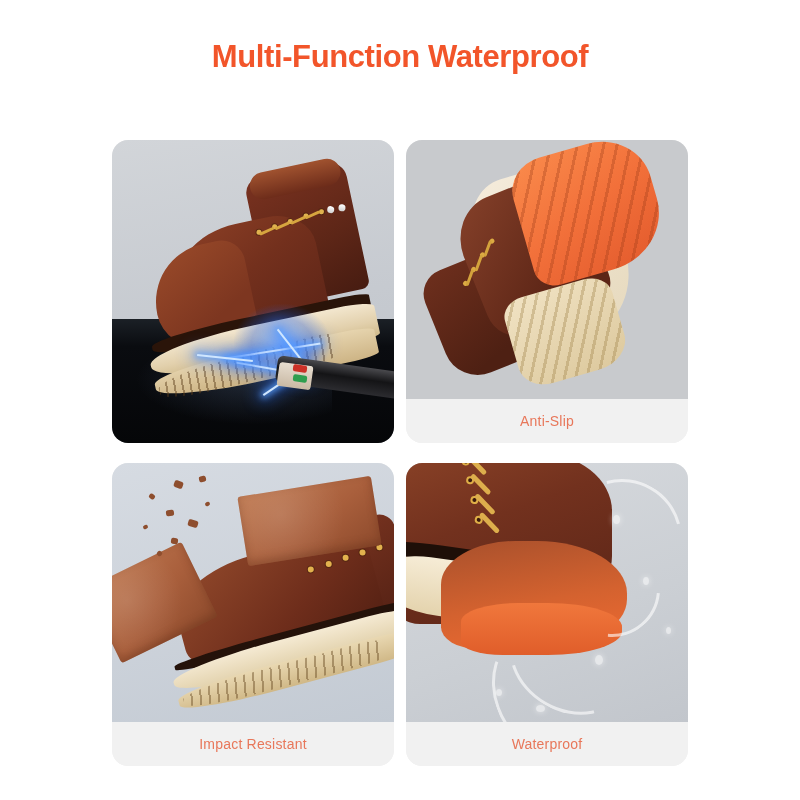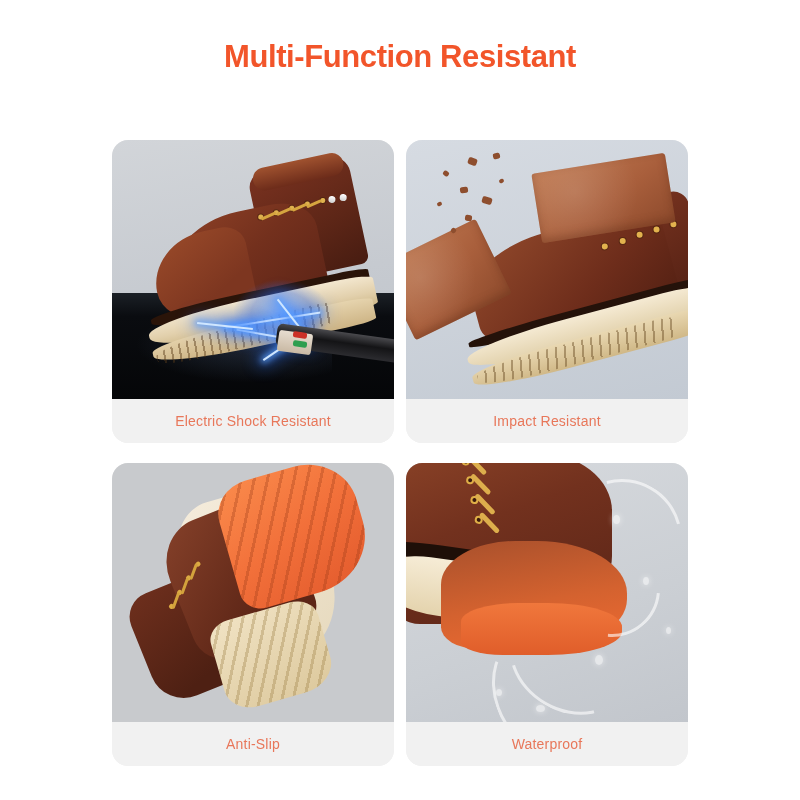--- a/index.html
+++ b/index.html
@@ -211,21 +211,21 @@
     position: absolute; border: 3px solid rgba(255,255,255,.55);
     border-radius: 50%; border-color: rgba(255,255,255,.6) transparent transparent transparent;
   }
 </style>
 </head>
 <body>
 
 <div class="page">
 
   <div class="header">
-    <div class="title">Multi-Function Resistant</div>
+    <div class="title">Multi-Function Waterproof</div>
   </div>
 
   <div class="grid">
 
     <div class="card c1">
       <div class="photo">
         <div class="dark-floor"></div>
         <div class="floor-sheen"></div>
 
         <div class="b1">
@@ -257,21 +257,42 @@
         <div class="bolt" style="left:44%;bottom:24%;width:26%;height:2px;transform:rotate(10deg)"></div>
         <div class="bolt" style="left:52%;bottom:20%;width:18%;height:2px;transform:rotate(-34deg)"></div>
         <div class="bolt" style="left:30%;bottom:28%;width:20%;height:1.5px;transform:rotate(6deg)"></div>
         <div class="bolt" style="left:56%;bottom:32%;width:14%;height:2px;transform:rotate(52deg)"></div>
 
         <div class="cable"></div>
         <div class="cable-tip"></div>
         <div class="wire-g"></div>
         <div class="wire-r"></div>
       </div>
-      <div class="caption">Electric Shock Resistant</div>
+    </div>
+
+    <div class="card c2">
+      <div class="photo">
+        <div class="b2">
+          <div class="midsole"></div>
+          <div class="shaft"></div>
+          <div class="upper"></div>
+          <div class="orange-sole"></div>
+          <div class="heel-pad"></div>
+          <div class="eyerow2">
+            <i style="left:2%;top:58%"></i>
+              <i style="left:22%;top:44%"></i>
+            <i style="left:42%;top:30%"></i>
+              <i style="left:62%;top:16%"></i>
+            <div class="ll" style="left:4%;top:56%;width:22%;transform:rotate(-32deg)"></div>
+            <div class="ll" style="left:24%;top:42%;width:22%;transform:rotate(-32deg)"></div>
+            <div class="ll" style="left:44%;top:28%;width:22%;transform:rotate(-32deg)"></div>
+          </div>
+        </div>
+      </div>
+      <div class="caption">Anti-Slip</div>
     </div>
 
     <div class="card c3">
       <div class="photo">
         <div class="b3">
           <div class="shaft"></div>
           <div class="upper"></div>
           <div class="welt"></div>
           <div class="midsole"></div>
           <div class="outsole"></div>
@@ -290,42 +311,20 @@
         <div class="chip" style="left:31%;top:5%;width:7px;height:6px;transform:rotate(-14deg)"></div>
         <div class="chip" style="left:13%;top:12%;width:6px;height:5px;transform:rotate(34deg)"></div>
         <div class="chip" style="left:19%;top:18%;width:8px;height:6px;transform:rotate(-8deg)"></div>
         <div class="chip" style="left:27%;top:22%;width:10px;height:7px;transform:rotate(16deg)"></div>
         <div class="chip" style="left:11%;top:24%;width:5px;height:4px;transform:rotate(-26deg)"></div>
         <div class="chip" style="left:21%;top:29%;width:7px;height:6px;transform:rotate(8deg)"></div>
         <div class="chip" style="left:16%;top:34%;width:5px;height:5px;transform:rotate(42deg)"></div>
         <div class="chip" style="left:33%;top:15%;width:5px;height:4px;transform:rotate(-30deg)"></div>
       </div>
       <div class="caption">Impact Resistant</div>
-    </div>
-
-    <div class="card c2">
-      <div class="photo">
-        <div class="b2">
-          <div class="midsole"></div>
-          <div class="shaft"></div>
-          <div class="upper"></div>
-          <div class="orange-sole"></div>
-          <div class="heel-pad"></div>
-          <div class="eyerow2">
-            <i style="left:2%;top:58%"></i>
-              <i style="left:22%;top:44%"></i>
-            <i style="left:42%;top:30%"></i>
-              <i style="left:62%;top:16%"></i>
-            <div class="ll" style="left:4%;top:56%;width:22%;transform:rotate(-32deg)"></div>
-            <div class="ll" style="left:24%;top:42%;width:22%;transform:rotate(-32deg)"></div>
-            <div class="ll" style="left:44%;top:28%;width:22%;transform:rotate(-32deg)"></div>
-          </div>
-        </div>
-      </div>
-      <div class="caption">Anti-Slip</div>
     </div>
 
     <div class="card c4">
       <div class="photo">
         <div class="b4">
           <div class="upper"></div>
           <div class="welt"></div>
           <div class="midsole"></div>
           <div class="toe"></div>
           <div class="toe-cap"></div>

